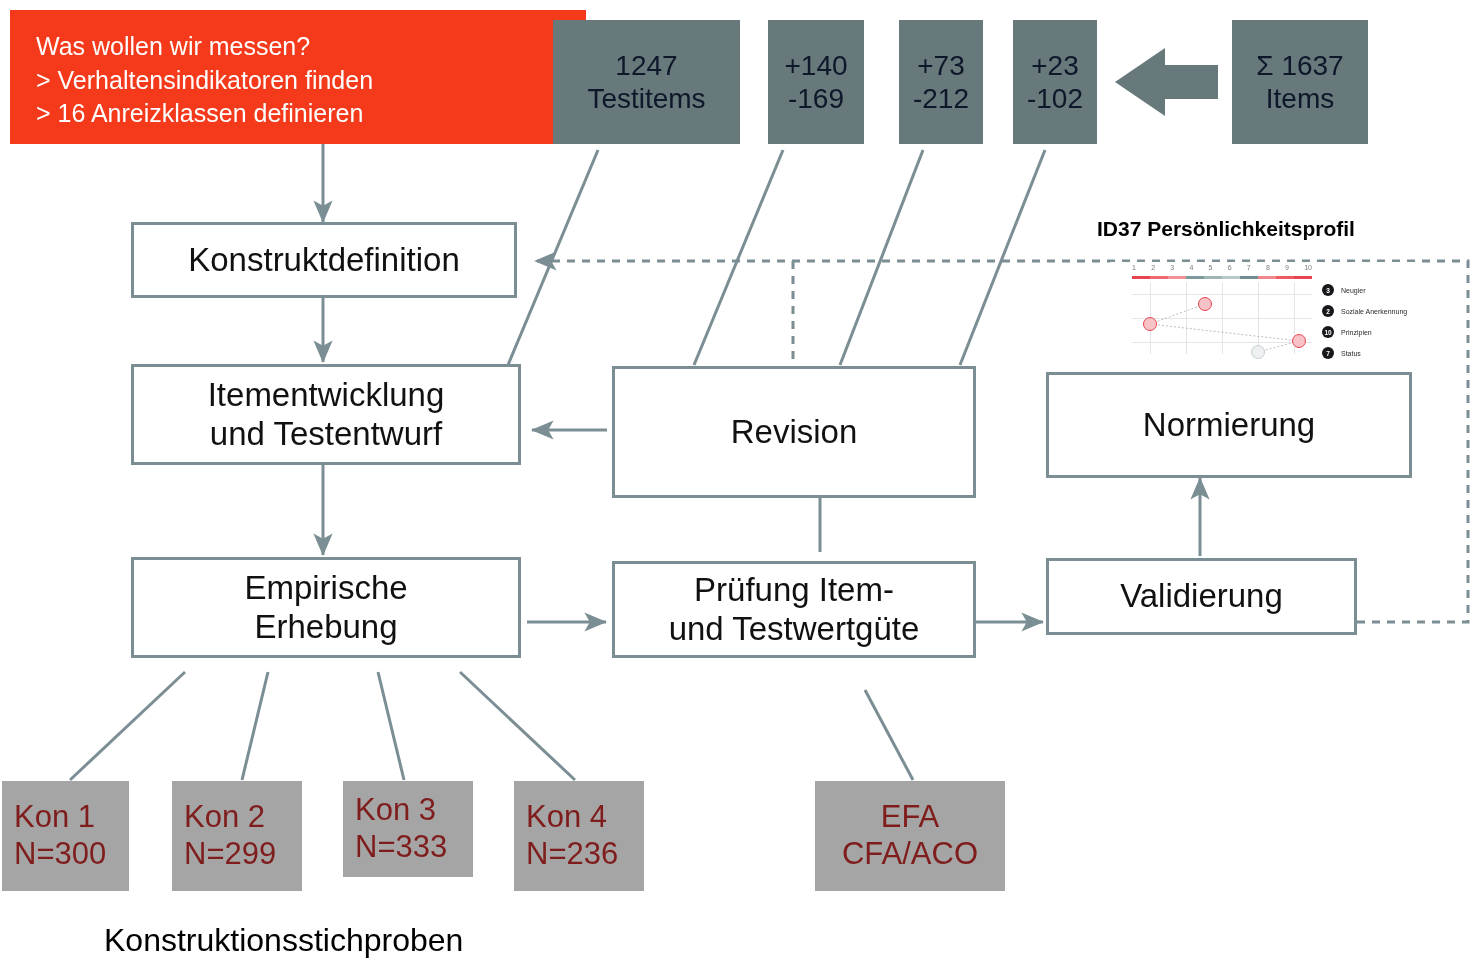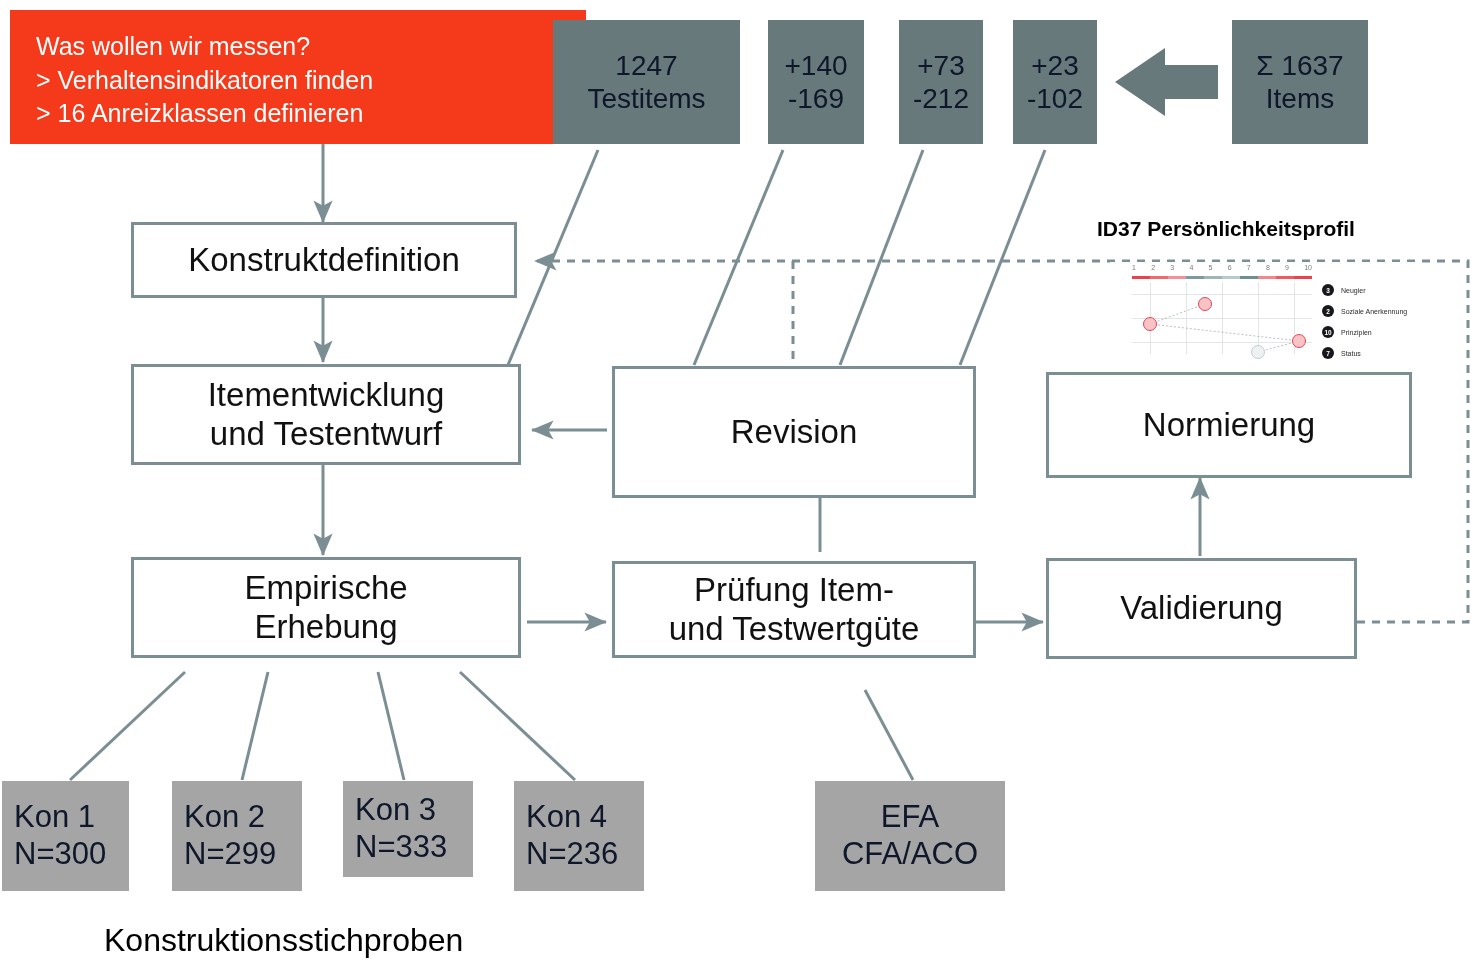--- a/index.html
+++ b/index.html
@@ -51,21 +51,21 @@
   .chip {
     background: #67797B;
     color: #0f172a;
     font-size: 28px;
     white-space: pre-line;
   }
 
   
   .chip-light {
     background: #A5A5A5;
-    color: #0f172a;
+    color: #7f1d1d;
     font-size: 31px;
     white-space: pre-line;
   }
   .chip-light.left-align {
     justify-content: flex-start;
     text-align: left;
     padding-left: 12px;
   }
 
   
@@ -312,21 +312,21 @@
   <div class="node process" style="left:131px; top:557px; width:390px; height:101px;">Empirische
 Erhebung</div>
 
   <div class="node process" style="left:612px; top:366px; width:364px; height:132px;">Revision</div>
 
   <div class="node process" style="left:612px; top:561px; width:364px; height:97px;">Prüfung Item-
 und Testwertgüte</div>
 
   <div class="node process" style="left:1046px; top:364px; width:366px; height:106px;margin-top:8px;">Normierung</div>
 
-  <div class="node process" style="left:1046px; top:558px; width:311px; height:101px;">Validierung</div>
+  <div class="node process" style="left:1046px; top:558px; width:311px; height:77px;">Validierung</div>
 
   <div class="node chip-light left-align" style="left:2px; top:781px; width:127px; height:110px;">Kon 1
 N=300</div>
 
   <div class="node chip-light left-align" style="left:172px; top:781px; width:130px; height:110px;">Kon 2
 N=299</div>
 
   <div class="node chip-light left-align" style="left:343px; top:781px; width:130px; height:96px;">Kon 3
 N=333</div>
 

